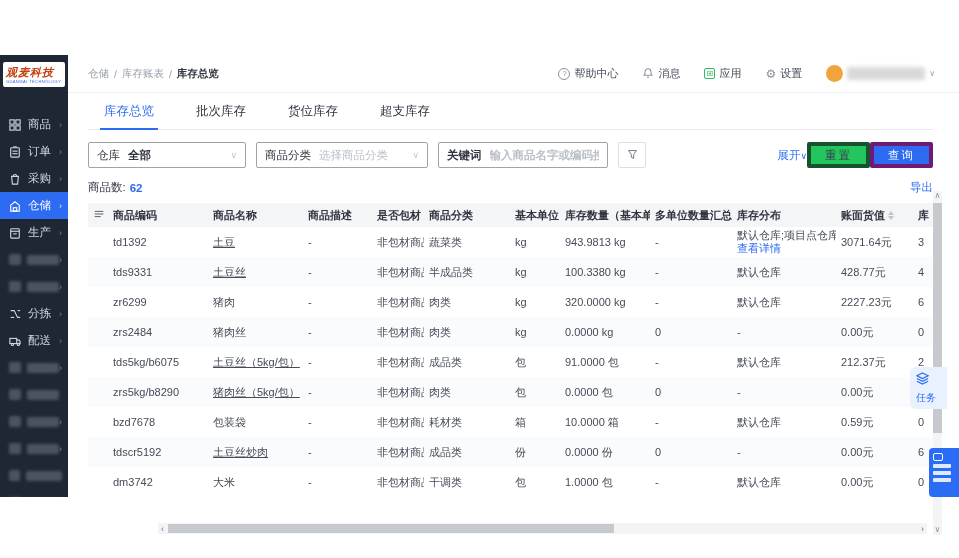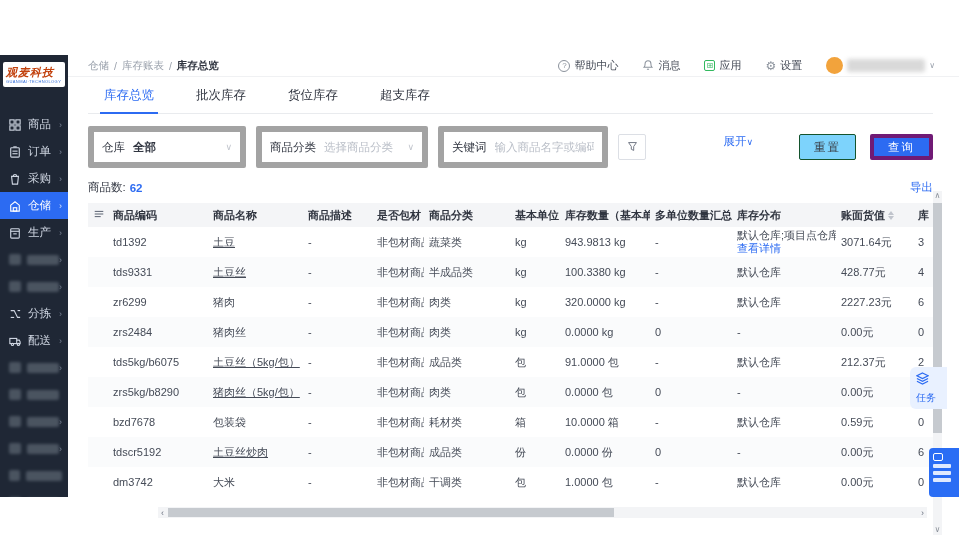--- a/index.html
+++ b/index.html
@@ -43,32 +43,32 @@
   .content { padding:0 26px 0 20px; flex:1; position:relative; }
 
   
   .tabs { display:flex; gap:42px; padding:10px 0 0 16px; border-bottom:1px solid #e9ebee; }
   .tab { font-size:12.5px; color:#303540; padding-bottom:9px; cursor:pointer; position:relative; }
   .tab.active { color:#2c6bf2; }
   .tab.active::after { content:""; position:absolute; left:-4px; right:-4px; bottom:-1px; height:2px; background:#2c6bf2; }
 
   
   .filters { margin-top:12px; display:flex; align-items:center; gap:10px; }
-  .fbox { height:42px; border:6px solid #a3a3a3; border-radius:2px; display:flex; align-items:center; padding:4px 8px; font-size:11.5px; background:#fff; }
+  .fbox { height:26px; border:1px solid #a3a3a3; border-radius:2px; display:flex; align-items:center; padding:4px 8px; font-size:11.5px; background:#fff; }
   .fbox .flabel { color:#303540; margin-right:8px; white-space:nowrap; }
   .fbox .fval { color:#303540; font-weight:bold; }
   .fbox .fplace { color:#b9bec7; }
   .fbox .fchev { margin-left:auto; color:#c0c4cc; font-size:9px; }
-  .f-warehouse { width:158px; } .f-category { width:172px; } .f-keyword { width:170px; }
+  .f-warehouse { width:158px; } .f-category { width:172px; } .f-keyword { width:170px;font-weight:bold; }
   .funnel-btn { width:28px; height:26px; border:1px solid #dcdfe5; border-radius:2px; background:#fff; display:flex; align-items:center; justify-content:center; cursor:pointer; }
   .funnel-btn svg { width:11px; height:11px; stroke:#6b7280; fill:none; stroke-width:1.2; }
-  .filter-actions { margin-left:auto; display:flex; align-items:flex-start; gap:14px; }
+  .filter-actions { margin-left:auto; display:flex; align-items:center; }
   .expand-link { color:#2c6bf2; font-size:11.5px; cursor:pointer; }
   .btn { height:26px; border-radius:2px; font-size:11.5px; padding:0 14px; display:flex; align-items:center; cursor:pointer; }
-  .btn-default { background:#7dd3fc; border:1px solid #14532d; color:#3a4048; letter-spacing:2px;margin-left:32px; }
+  .btn-default { background:#22c55e; border:4px solid #14532d; color:#3a4048; letter-spacing:2px; }
   .btn-primary { background:#2c6bf2; border:4px solid #701a75; color:#fff; letter-spacing:2px; }
 
   
   .summary { margin-top:12px; display:flex; align-items:center; font-size:11.5px; }
   .summary .slabel { color:#303540; }
   .summary .scount { color:#2c6bf2; font-weight:bold; margin-left:4px; }
   .export-link { margin-left:auto; color:#2c6bf2; cursor:pointer; }
 
   
   .tblwrap { margin-top:8px; }

